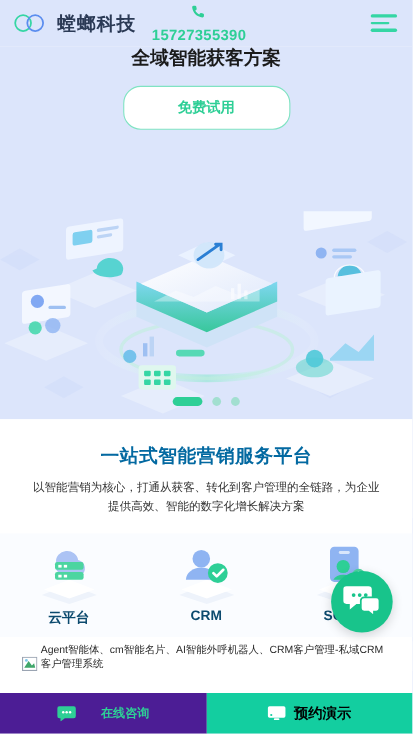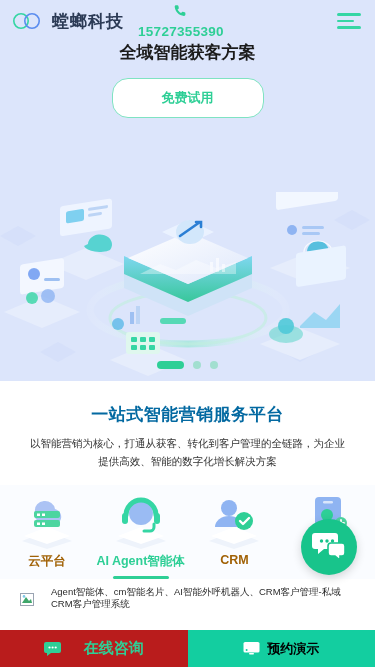--- a/index.html
+++ b/index.html
@@ -55,48 +55,48 @@
   .sec-desc { margin-top:9px; font-size:10.5px; color:#333; line-height:1.7; }
 
   
   .features {
     margin-top:14px; display:flex; background:#fafcff;
     padding:8px 0 0;
   }
   .feat { flex:1; display:flex; flex-direction:column; align-items:center; }
   .feat-ico { width:74px; height:56px; }
   .feat-label {
-    margin-top:4px; font-size:12.5px; font-weight:700; color:#a16207; white-space:nowrap;
+    margin-top:4px; font-size:12.5px; font-weight:700; color:#0c4a6e; white-space:nowrap;
   }
   .feat.active .feat-label { color:#2ecf96; }
   .feat-underline { margin-top:6px; width:56px; height:3px; border-radius:2px; background:transparent; }
   .feat.active .feat-underline { background:#2ecf96; }
 
   
   .alt-row {
-    margin-top:4px; padding:3px 20px 0; display:flex; align-items:center; gap:17px;
+    margin-top:4px; padding:3px 20px 0; display:flex; align-items:flex-end; gap:3px;
     background:#fff;
   }
   .broken-ico { width:14px; height:13px; flex:none; margin-top:1px; }
   .alt-text { font-size:9.5px; color:#2b2b2b; line-height:1.3; text-align:left; }
 
   
   .fab {
     position:absolute; right:18px; bottom:92px; width:56px; height:56px; border-radius:50%;
     background:#18c48b; box-shadow:0 3px 10px rgba(0,0,0,.16);
     display:flex; align-items:center; justify-content:center; z-index:6;
   }
 
   
   .bottombar {
     position:absolute; left:0; bottom:0; width:375px; height:37px; display:flex; z-index:7;
   }
   .bb-left {
-    flex:1; background:#b91c1c; display:flex; align-items:center; justify-content:center; gap:23px;
-    color:#2ecf96; font-size:15px; font-weight:700;
+    flex:1; background:#4c1d95; display:flex; align-items:center; justify-content:center; gap:23px;
+    color:#2ecf96; font-size:11px; font-weight:700;
   }
   .bb-right {
     flex:1; background:#13ceA0; display:flex; align-items:center; justify-content:center; gap:7px;
     color:#000000; font-size:13px; font-weight:700;
   }
   .bb-ico { width:17px; height:15px; flex:none; }
 </style>
 </head>
 <body>
 
@@ -254,35 +254,20 @@
             <rect x="32" y="20.5" width="3" height="2.5"></rect>
             <rect x="27" y="29.5" width="3" height="2.5"></rect>
             <rect x="32" y="29.5" width="3" height="2.5"></rect>
           </g>
       </svg>
     </span>
     <span class="feat-label">云平台</span>
     <span class="feat-underline"></span>
   </div>
 
-  <div class="feat active">
-    <span class="feat-ico">
-      <svg viewBox="0 0 74 56" width="74" height="56">
-        <path d="M37 38 62 48 37 56 12 48z" fill="#eef3fb"></path>
-        <path d="M37 34 60 43 37 51 14 43z" fill="#ffffff"></path>
-        <circle cx="37" cy="20" r="12" fill="#8fb4f2" opacity=".9"></circle>
-        <path d="M22 22 a15 15 0 0 1 30 0" stroke="#35d6a4" stroke-width="5" fill="none" stroke-linecap="round"></path>
-        <rect x="18" y="20" width="6" height="11" rx="3" fill="#35d6a4"></rect>
-        <rect x="50" y="20" width="6" height="11" rx="3" fill="#35d6a4"></rect>
-        <path d="M50 31 v3 a4 4 0 0 1 -4 4 h-6" stroke="#35d6a4" stroke-width="3" fill="none" stroke-linecap="round"></path>
-      </svg>
-    </span>
-    <span class="feat-label">AI Agent智能体</span>
-    <span class="feat-underline"></span>
-  </div>
 
   <div class="feat">
     <span class="feat-ico">
       <svg viewBox="0 0 74 56" width="74" height="56">
         <path d="M37 38 62 48 37 56 12 48z" fill="#eef3fb"></path>
         <path d="M37 34 60 43 37 51 14 43z" fill="#ffffff"></path>
         <circle cx="32" cy="15" r="8" fill="#8fb4f2"></circle>
         <path d="M18 34 a14 11 0 0 1 28 0z" fill="#8fb4f2"></path>
         <circle cx="47" cy="28" r="9" fill="#2ecf96"></circle>
         <path d="M43 28 l3 3 l6 -6" stroke="#ffffff" stroke-width="2.4" fill="none" stroke-linecap="round" stroke-linejoin="round"></path>

